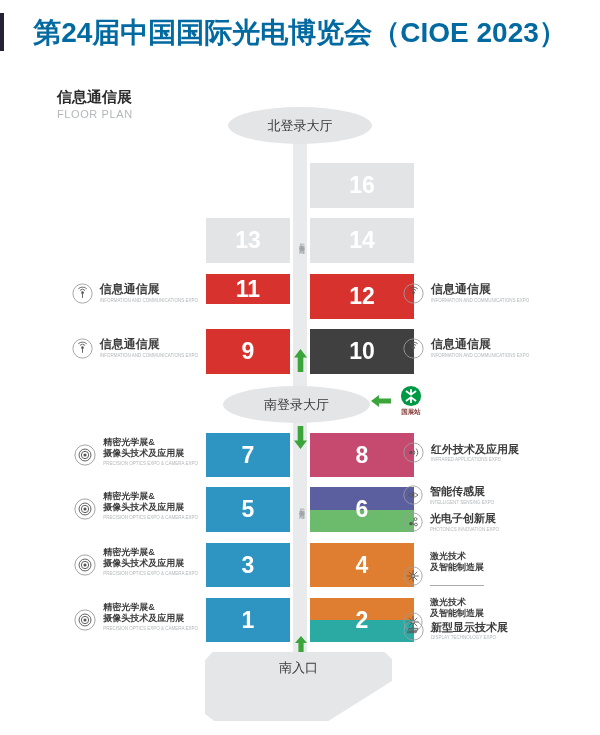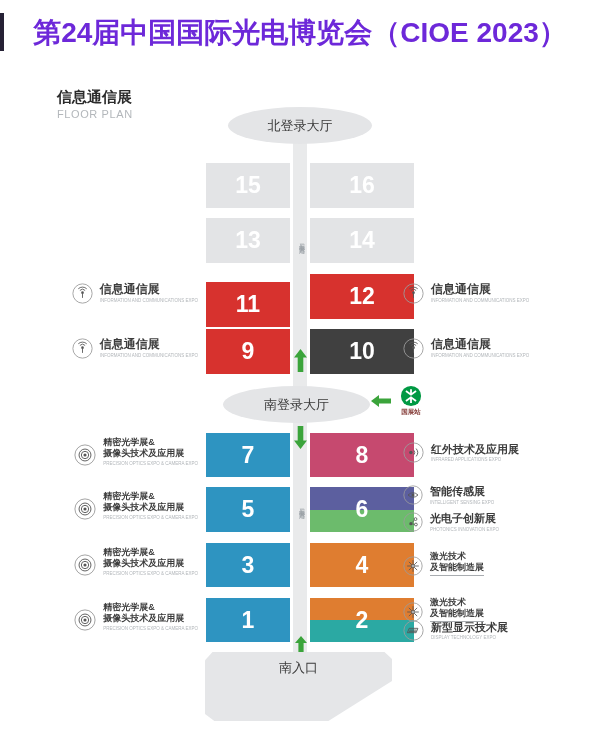--- a/index.html
+++ b/index.html
@@ -22,65 +22,62 @@
   .split{flex-direction:column;}
   .half{width:100%;height:50%;position:absolute;left:0;}
   .half.top{top:0;} .half.bottom{bottom:0;}
   .label{position:absolute;display:flex;align-items:flex-end;gap:7px;}
   .label.right-side{left:403px;}
   .label-text{display:flex;flex-direction:column;line-height:1.25;}
   .lz-lg{font-size:12px;font-weight:700;color:#3c3c3c;white-space:nowrap;}
   .lz-md{font-size:11px;font-weight:700;color:#3c3c3c;white-space:nowrap;}
   .lz-sm{font-size:9px;font-weight:700;color:#3c3c3c;white-space:nowrap;}
   .len{font-size:4.5px;color:#b2b6ba;white-space:nowrap;margin-top:1px;}
-  .ul{border-bottom:1px solid #a8acb0;padding-bottom:1px;}
+  .ul{border-bottom:1px solid #a8acb0;padding-bottom:11px;}
   .icon-circle{flex:0 0 auto;display:flex;align-items:center;justify-content:center;}
   .arrow{position:absolute;line-height:0;}
   .metro{position:absolute;left:395px;top:385px;width:32px;text-align:center;line-height:0;}
   .metro-station{font-size:6.5px;color:#8a4440;font-weight:700;margin-top:2px;line-height:1;}
   .south-entrance{position:absolute;left:205px;top:652px;width:187px;height:69px;background:#e5e6e8;
     clip-path:polygon(0 12%,4% 0,96% 0,100% 10%,100% 42%,66% 100%,5% 100%,0 90%);
     text-align:center;font-size:13px;color:#3a3a3a;padding-top:7px;box-sizing:border-box;}
 </style>
 </head>
 <body>
 
 <div class="page">
 
   <div class="edge-strip" style="background: rgb(38, 33, 53);"></div>
 
-  <h1 class="title" style="color: #6d28d9;">第24届中国国际光电博览会（CIOE 2023）</h1>
+  <h1 class="title" style="color: #0369a1;">第24届中国国际光电博览会（CIOE 2023）</h1>
 
   <div class="heading">
     <div class="heading-zh">信息通信展</div>
     <div class="heading-en">FLOOR PLAN</div>
   </div>
 
   <div class="corridor"></div>
   <div class="corridor-label" style="top:238px">二层中央廊道</div>
   <div class="corridor-label" style="top:503px">二层中央廊道</div>
 
   <div class="ellipse" style="left:228px;top:107px;width:144px;height:37px">
     <span>北登录大厅</span>
   </div>
 
-  <div class="hall col-l" style="top: 163px; height: 45px; background: rgb(227, 228, 230);">
-    <span class="hall-no">15</span>
-    </div>
   <div class="hall col-r" style="top: 163px; height: 45px; background: rgb(227, 228, 230);">
     <span class="hall-no">16</span>
     </div>
   <div class="hall col-l" style="top: 218px; height: 45px; background: rgb(227, 228, 230);">
     <span class="hall-no">13</span>
     </div>
   <div class="hall col-r" style="top: 218px; height: 45px; background: rgb(227, 228, 230);">
     <span class="hall-no">14</span>
     </div>
 
-  <div class="hall col-l" style="top: 282px; height: 45px; background: rgb(215, 50, 46);">
+  <div class="hall col-l" style="top: 274px; height: 30px; background: rgb(215, 50, 46);">
     <span class="hall-no">11</span>
     </div>
   <div class="hall col-r" style="top: 274px; height: 45px; background: rgb(215, 50, 46);">
     <span class="hall-no">12</span>
     </div>
   <div class="hall col-l" style="top: 329px; height: 45px; background: rgb(215, 50, 46);">
     <span class="hall-no">9</span>
     </div>
   <div class="hall col-r" style="top: 329px; height: 45px; background: #404040;">
     <span class="hall-no">10</span>

